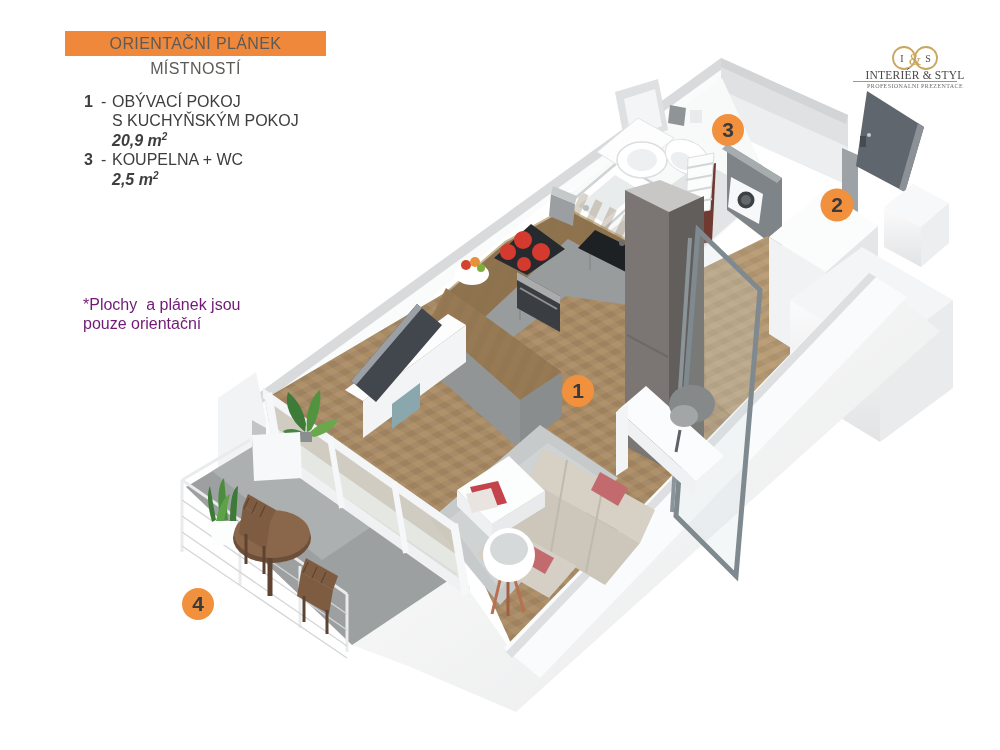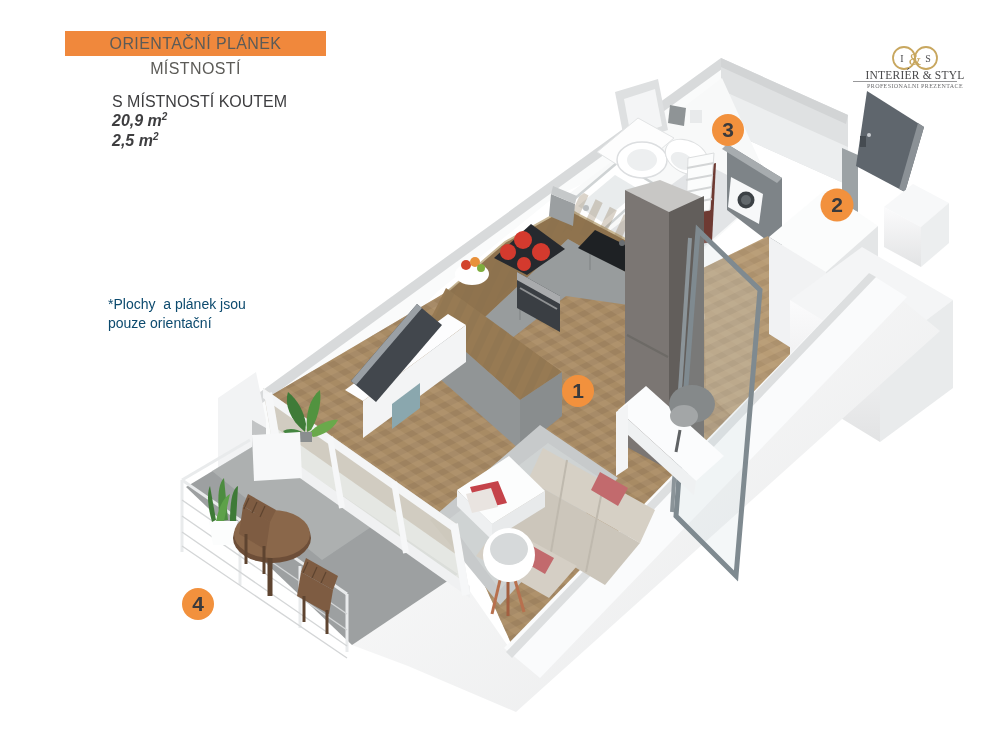--- a/index.html
+++ b/index.html
@@ -3,31 +3,33 @@
 <meta charset="utf-8">
 <style>
   html,body{margin:0;padding:0;background:#ffffff;}
   .page{position:relative;width:1000px;height:750px;background:#ffffff;overflow:hidden;font-family:"Liberation Sans",sans-serif;}
   .banner{position:absolute;left:65px;top:31px;width:261px;height:25px;background:#f0883c;color:#5c5b57;font-size:16px;letter-spacing:0.4px;text-align:center;line-height:25px;}
   .legend{position:absolute;left:84px;top:92px;color:#3e3e40;font-size:16px;line-height:19.4px;}
   .legend .num{font-weight:bold;display:inline-block;width:17px;}
   .legend .dash{display:inline-block;width:11px;}
   .legend .val{font-weight:bold;font-style:italic;}
   .legend sup{font-size:10px;line-height:0;}
-  .foot{position:absolute;left:83px;top:295px;color:#0c4a6e;font-size:14px;line-height:19px;margin-left:25px;}
+  .foot{position:absolute;left:83px;top:295px;color:#701a75;font-size:16px;line-height:19px;}
 </style>
 </head>
 <body>
 <div class="page">
 
   <div class="banner">ORIENTAČNÍ PLÁNEK MÍSTNOSTÍ</div>
 
   <div class="legend">
-    <div style="padding-left:28px">S MÍSTNOSTÍ KOUTEM</div>
+    <div><span class="num">1</span><span class="dash">-</span>OBÝVACÍ POKOJ</div>
+    <div style="padding-left:28px">S KUCHYŇSKÝM POKOJ</div>
     <div style="padding-left:28px" class="val">20,9 m<sup>2</sup></div>
+    <div><span class="num">3</span><span class="dash">-</span>KOUPELNA + WC</div>
     <div style="padding-left:28px" class="val">2,5 m<sup>2</sup></div>
   </div>
 
   <div class="foot">*Plochy&nbsp; a plánek jsou<br>pouze orientační</div>
 
   <svg style="position:absolute;left:840px;top:40px" width="140" height="55" viewBox="0 0 140 55">
     <g fill="none" stroke="#c8a75f" stroke-width="1.8">
       <circle cx="64" cy="18" r="11"></circle>
       <circle cx="86" cy="18" r="11"></circle>
     </g>

